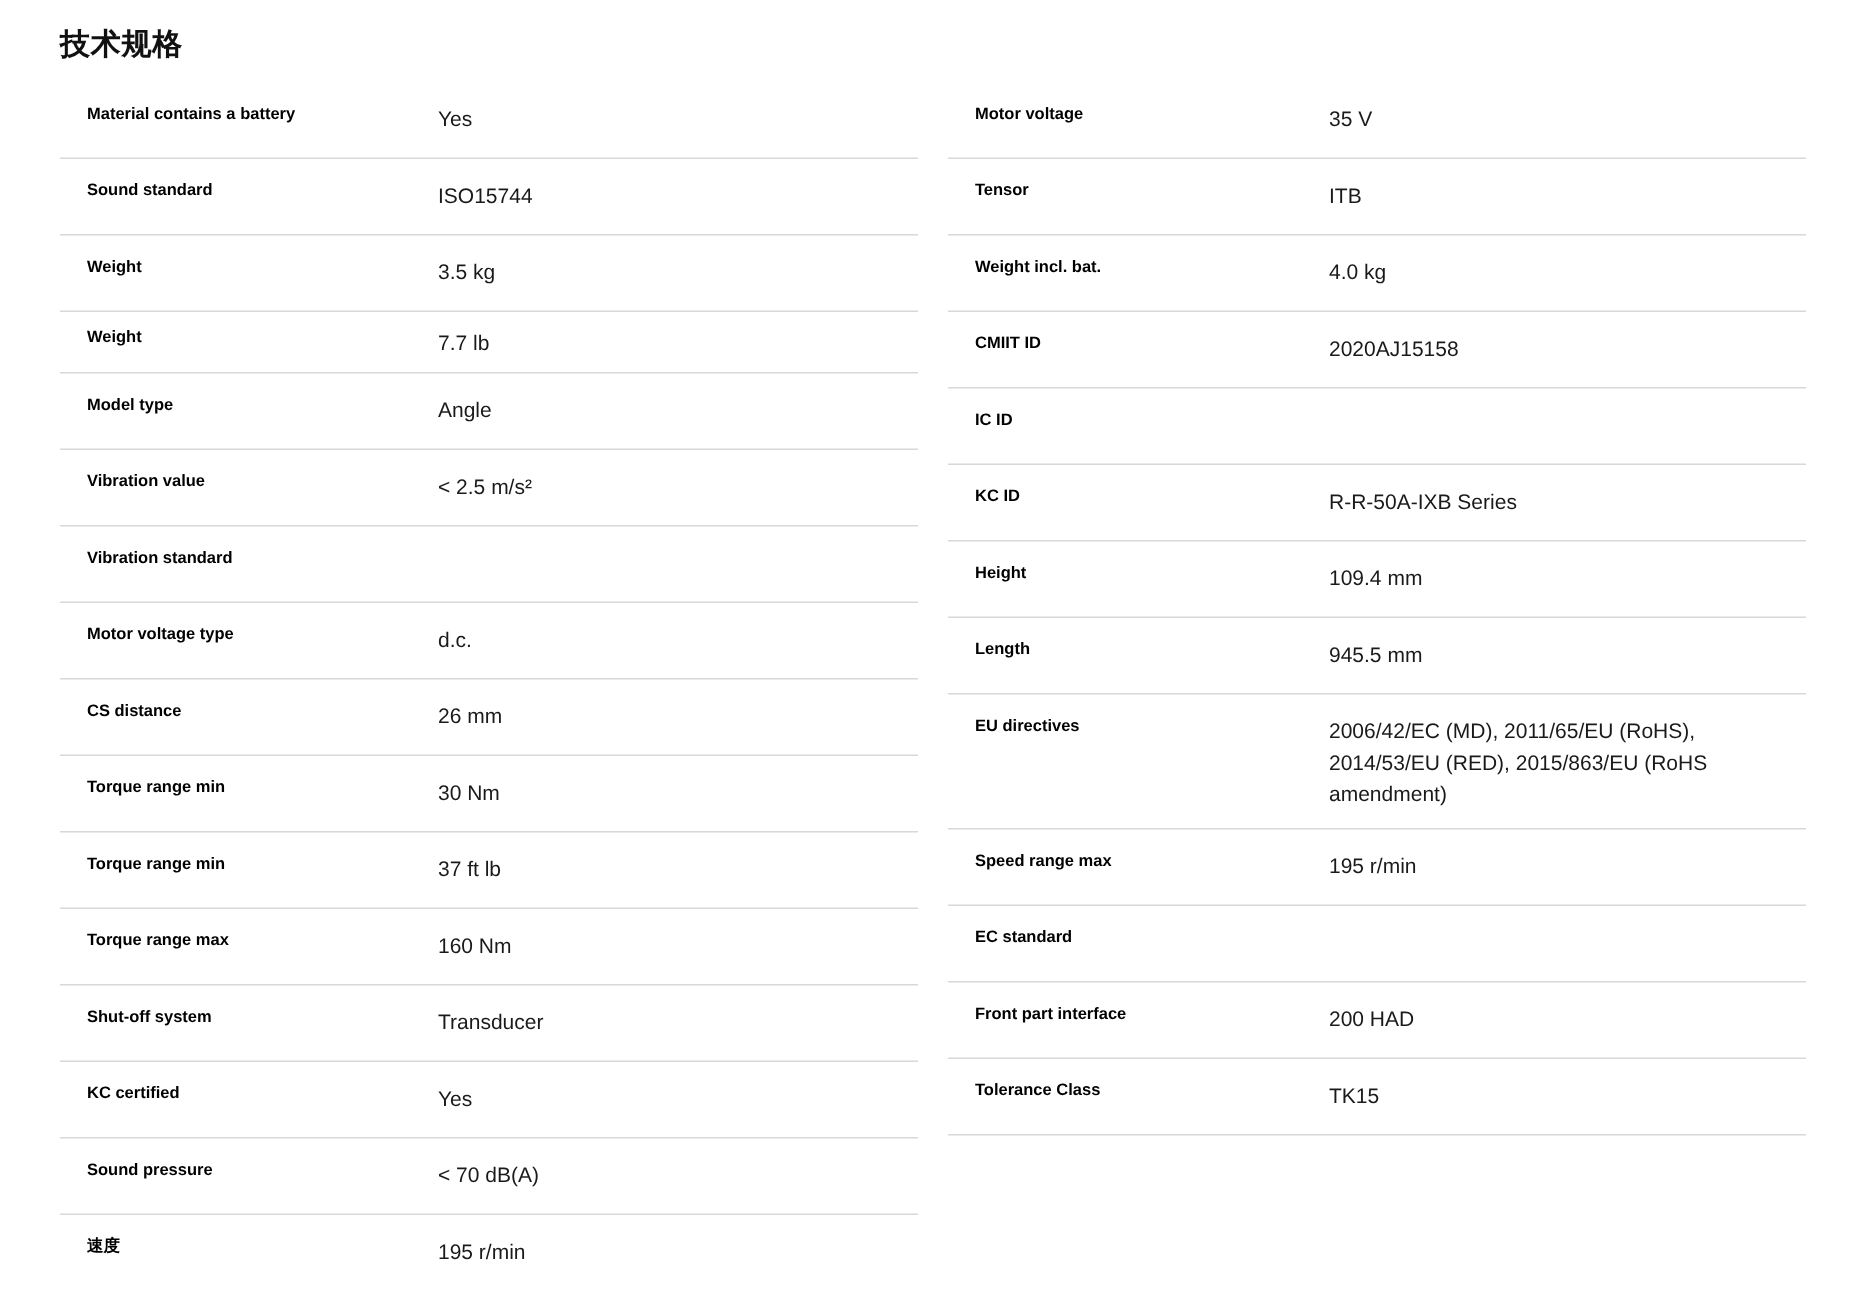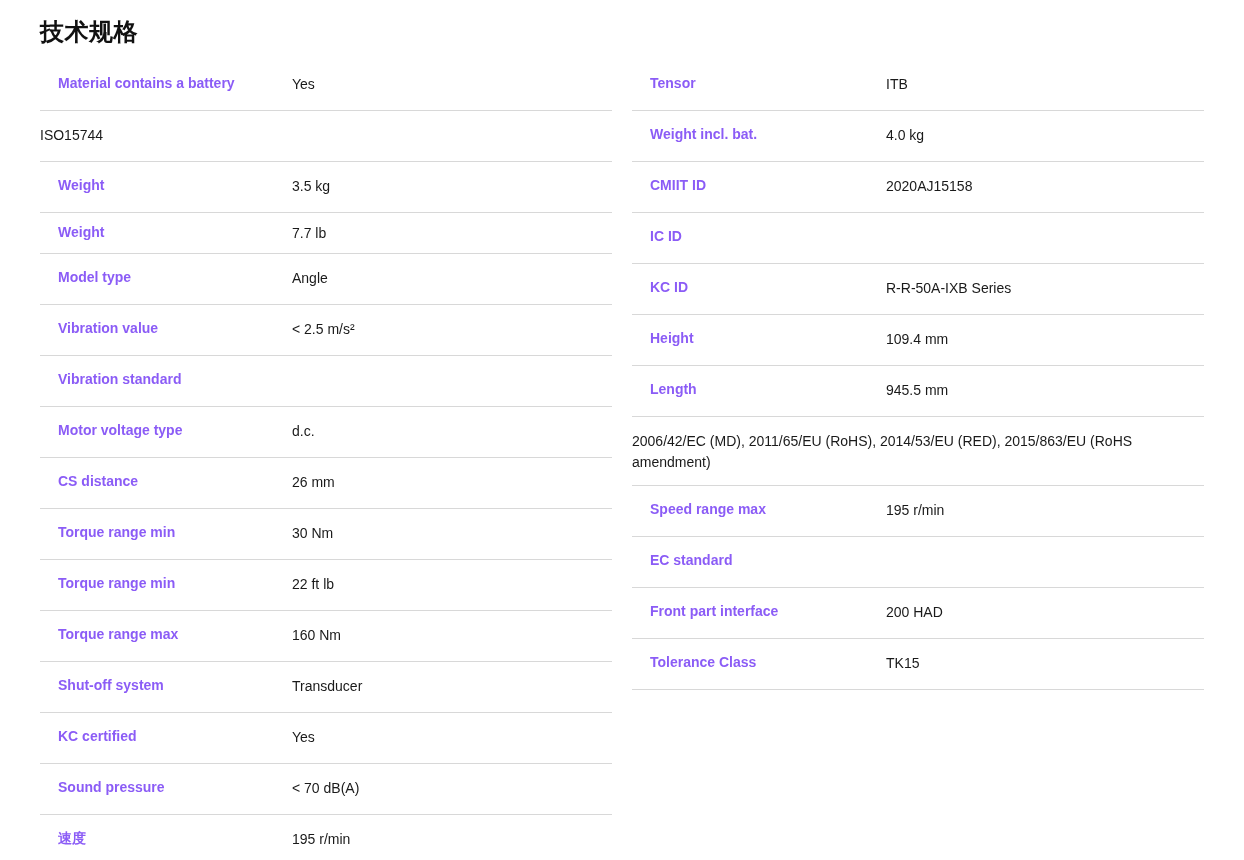--- a/index.html
+++ b/index.html
@@ -11,21 +11,21 @@
   }
   .page {
     width: 1244px;
     min-height: 860px;
     position: relative;
     background: #ffffff;
     padding: 0;
     overflow: hidden;
   }
   .page-title {
-    font-size: 24px;
+    font-size: 20px;
     font-weight: bold;
     color: #111111;
     margin: 0;
     padding: 16px 0 0 40px;
     letter-spacing: 0.5px;
   }
   .spec-columns {
     display: flex;
     flex-direction: row;
     gap: 20px;
@@ -43,23 +43,23 @@
     padding: 14px 0 12px 0;
     min-height: 51px;
   }
   .spec-row.tight {
     min-height: 41px;
     padding: 10px 0 9px 0;
   }
   .spec-label {
     width: 252px;
     flex: 0 0 252px;
-    font-size: 14px;
+    font-size: 11px;
     font-weight: bold;
-    color: #8b5cf6;
+    color: #000000;
     line-height: 1.35;
     padding-right: 8px;
     padding-left: 18px;
   }
   .spec-value {
     flex: 1 1 auto;
     font-size: 14px;
     font-weight: normal;
     color: #1a1a1a;
     line-height: 1.5;
@@ -80,20 +80,21 @@
   <div class="spec-columns">
 
     <div class="spec-col left">
 
       <div class="spec-row">
         <div class="spec-label">Material contains a battery</div>
         <div class="spec-value">Yes</div>
       </div>
 
       <div class="spec-row">
+        <div class="spec-label">Sound standard</div>
         <div class="spec-value">ISO15744</div>
       </div>
 
       <div class="spec-row">
         <div class="spec-label">Weight</div>
         <div class="spec-value">3.5 kg</div>
       </div>
 
       <div class="spec-row tight">
         <div class="spec-label">Weight</div>
@@ -124,21 +125,21 @@
         <div class="spec-value">26 mm</div>
       </div>
 
       <div class="spec-row">
         <div class="spec-label">Torque range min</div>
         <div class="spec-value">30 Nm</div>
       </div>
 
       <div class="spec-row">
         <div class="spec-label">Torque range min</div>
-        <div class="spec-value">22 ft lb</div>
+        <div class="spec-value">37 ft lb</div>
       </div>
 
       <div class="spec-row">
         <div class="spec-label">Torque range max</div>
         <div class="spec-value">160 Nm</div>
       </div>
 
       <div class="spec-row">
         <div class="spec-label">Shut-off system</div>
         <div class="spec-value">Transducer</div>
@@ -156,20 +157,24 @@
 
       <div class="spec-row">
         <div class="spec-label">速度</div>
         <div class="spec-value">195 r/min</div>
       </div>
 
     </div>
 
     <div class="spec-col right">
 
+      <div class="spec-row">
+        <div class="spec-label">Motor voltage</div>
+        <div class="spec-value">35 V</div>
+      </div>
 
       <div class="spec-row">
         <div class="spec-label">Tensor</div>
         <div class="spec-value">ITB</div>
       </div>
 
       <div class="spec-row">
         <div class="spec-label">Weight incl. bat.</div>
         <div class="spec-value">4.0 kg</div>
       </div>
@@ -193,20 +198,21 @@
         <div class="spec-label">Height</div>
         <div class="spec-value">109.4 mm</div>
       </div>
 
       <div class="spec-row">
         <div class="spec-label">Length</div>
         <div class="spec-value">945.5 mm</div>
       </div>
 
       <div class="spec-row">
+        <div class="spec-label">EU directives</div>
         <div class="spec-value">2006/42/EC (MD), 2011/65/EU (RoHS), 2014/53/EU (RED), 2015/863/EU (RoHS amendment)</div>
       </div>
 
       <div class="spec-row">
         <div class="spec-label">Speed range max</div>
         <div class="spec-value">195 r/min</div>
       </div>
 
       <div class="spec-row">
         <div class="spec-label">EC standard</div>

